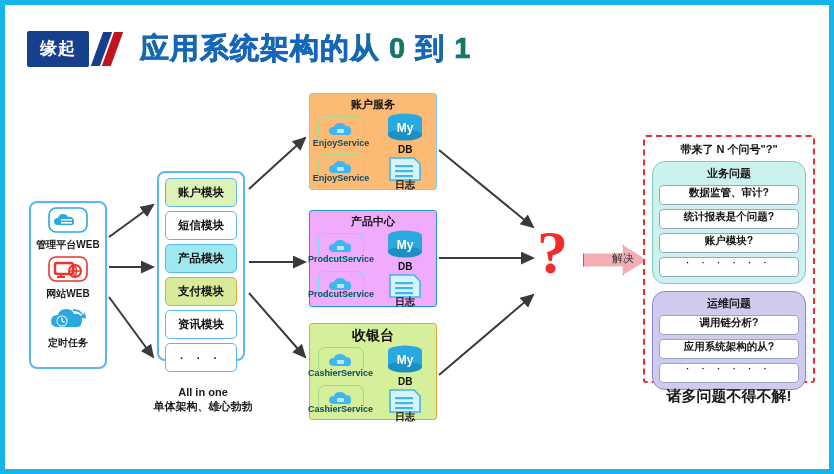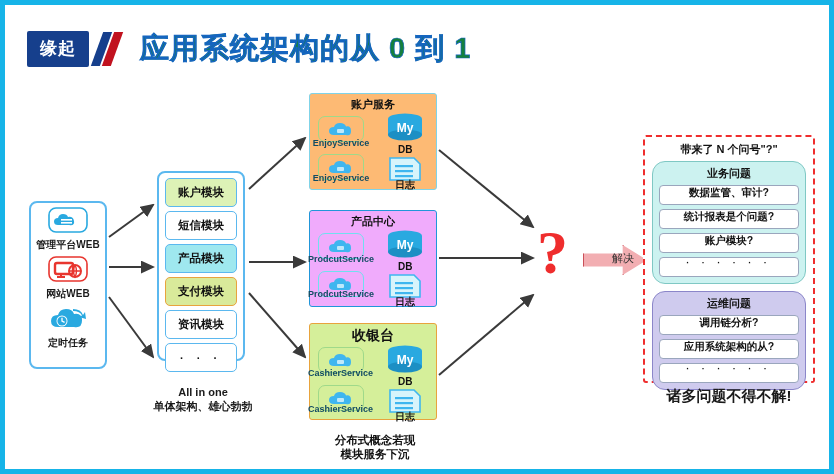--- a/index.html
+++ b/index.html
@@ -352,24 +352,20 @@
             <path d="M2 2 h24 l6 6 v16 h-30 z" fill="#d7f4fb" stroke="#3fb6ef" stroke-width="1.6"></path>
             <rect x="7" y="9" width="18" height="2.2" fill="#3fb6ef"></rect>
             <rect x="7" y="14" width="18" height="2.2" fill="#3fb6ef"></rect>
             <rect x="7" y="19" width="18" height="2.2" fill="#3fb6ef"></rect>
           </svg>
       </div>
       <div class="logLbl" style="left:85px;top:65px;">日志</div>
     </div>
   </div>
 
-  <div class="abs cap" id="svcCap">
-    <div>分布式概念若现</div>
-    <div>模块服务下沉</div>
-  </div>
 
   <div class="abs" id="qmark">?</div>
 
   <div class="abs" id="solveArrow">
     <div class="arrowShape"></div>
     <span id="solveLbl">解决</span>
   </div>
 
   <div class="abs" id="probPanel">
     <div id="probTitle">带来了 N 个问号"?"</div>

